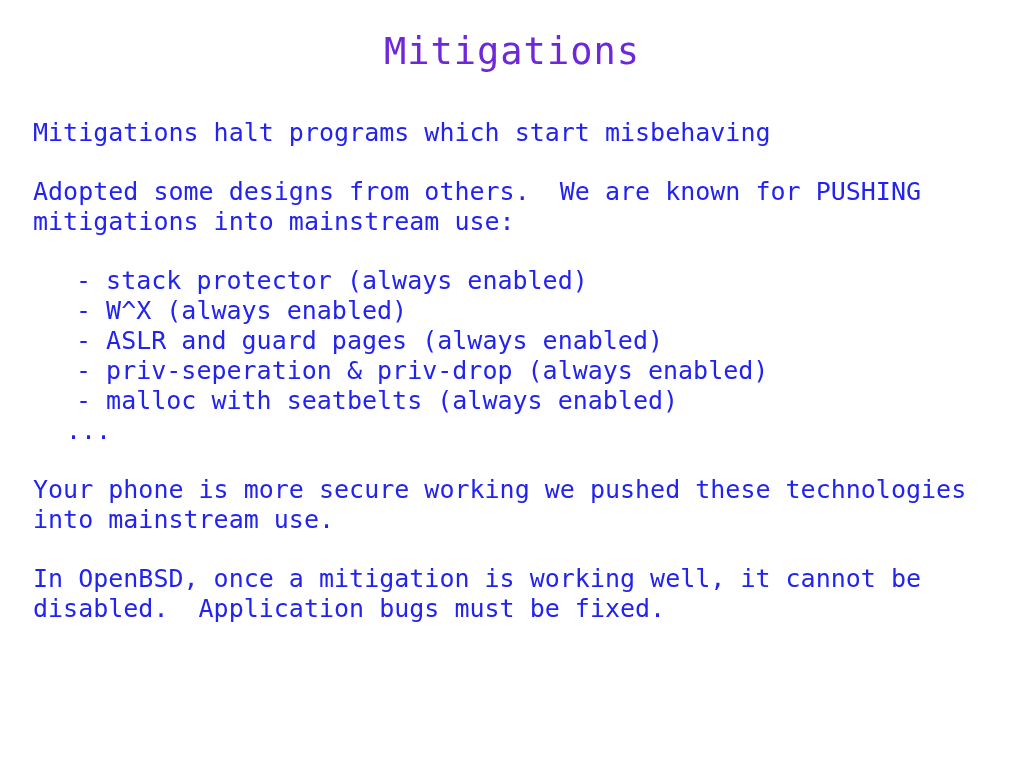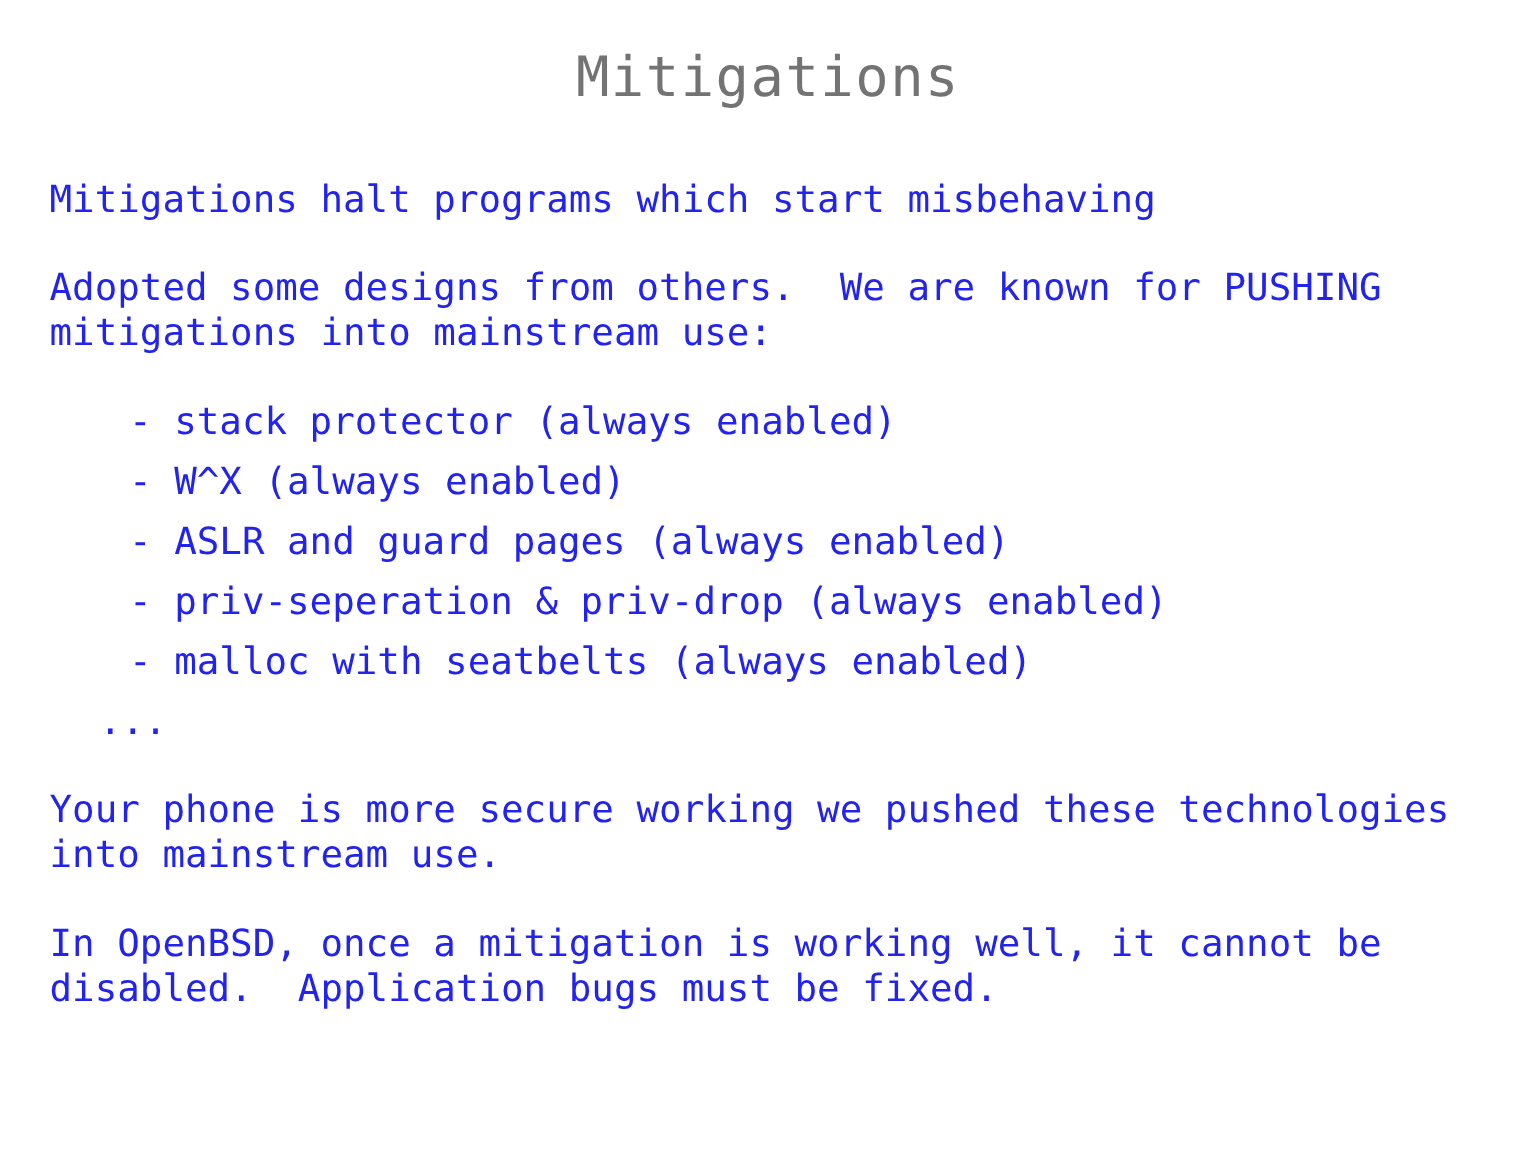--- a/index.html
+++ b/index.html
@@ -18,21 +18,21 @@
     width: 1024px;
     height: 768px;
     background: #ffffff;
   }
   .slide-title {
     position: absolute;
     top: 30px;
     left: 0;
     width: 1024px;
     text-align: center;
-    color: #737373;
+    color: #6d28d9;
     font-size: 37px;
     letter-spacing: 1px;
     white-space: pre;
   }
   .body-block {
     position: absolute;
     top: 118px;
     left: 33px;
     width: 960px;
     color: #2323ef;
@@ -45,21 +45,21 @@
   }
   .para.tight {
     margin-bottom: 0;
   }
   .bullets {
     margin: 0 0 0 0;
     padding: 0;
     list-style: none;
   }
   .bullets li {
-    margin: 10px;
+    margin: 0;
     padding: 0 0 0 43px;
     white-space: pre;
   }
   .bullet-list-wrap {
     margin: 0 0 29px 0;
   }
   .ellipsis-line {
     padding-left: 33px;
     white-space: pre;
     margin: 0;

